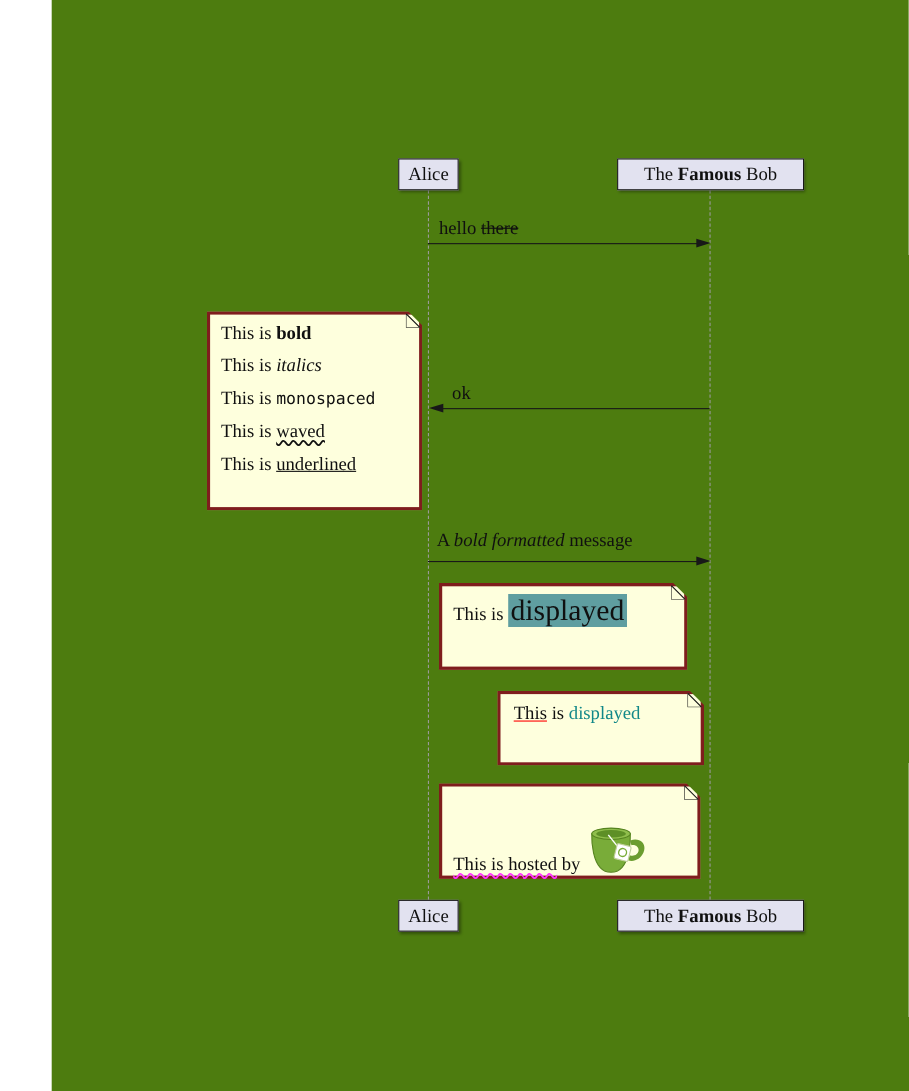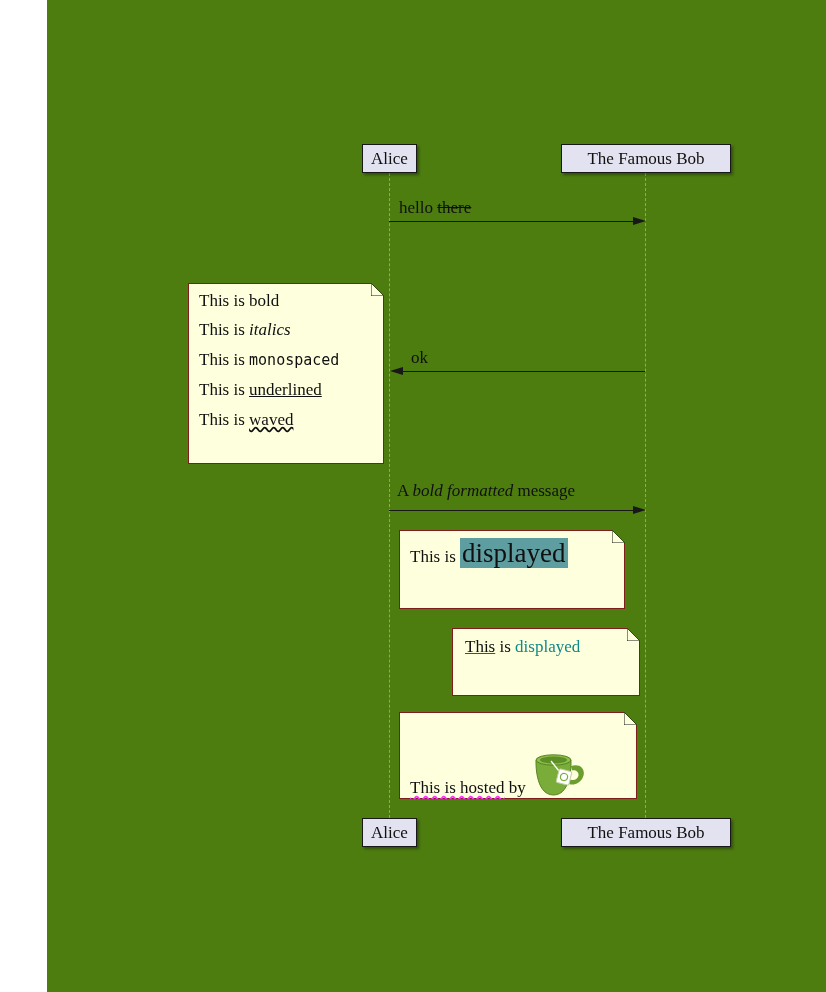--- a/index.html
+++ b/index.html
@@ -19,40 +19,40 @@
   .pbox .lbl { display:inline; }
 
   .msg-label { position:absolute; font-size:17px; white-space:nowrap; line-height:22px; }
   .msg-line  { position:absolute; height:1.3px; background:#181818; }
   .ah-r { position:absolute; width:0; height:0; border-top:4.5px solid transparent;
           border-bottom:4.5px solid transparent; border-left:13px solid #181818; }
   .ah-l { position:absolute; width:0; height:0; border-top:4.5px solid transparent;
           border-bottom:4.5px solid transparent; border-right:13px solid #181818; }
 
   .note {
-    position:absolute; background:#FEFFDD; border:1px solid #7f1d1d; font-size:17px;
+    position:absolute; background:#FEFFDD; border:3px solid #7f1d1d; font-size:17px;
     clip-path: polygon(0 0, calc(100% - 13px) 0, 100% 13px, 100% 100%, 0 100%);
     filter: drop-shadow(1.5px 1.5px 1.5px rgba(0,0,0,0.25));
   }
   .fold { position:absolute; top:-1px; right:-1px; }
 
   .nbody-creole { padding:2px 10px; }
   .nbody-creole .nline { line-height:29.4px; white-space:nowrap; }
 
   .nbody-big { padding:2px 10px; }
   .nbody-big .nline1 { line-height:40px; white-space:nowrap; }
   .nbody-big .nline2 { line-height:28px; white-space:nowrap; }
 
   .nbody-bob { padding:4px 12px; }
   .nbody-bob .nline { line-height:28px; white-space:nowrap; }
 
   .nbody-host { display:flex; align-items:flex-end; height:100%; padding:0 10px; }
   .nbody-host .txt { display:inline; margin-right:5px; white-space:nowrap; }
 
-  .b { font-weight:normal; }
+  .b { font-weight:bold; }
   .i { font-style:italic; }
   .mono { font-family:"DejaVu Sans Mono","Liberation Mono",monospace; font-size:15px; }
   .strike { text-decoration-line:line-through; }
   .undl { text-decoration-line:underline; }
   .wavy { text-decoration-line:underline; text-decoration-style:wavy; text-underline-offset:2px; }
   .wavy-pink { text-decoration-line:underline; text-decoration-style:wavy;
                text-decoration-color:#FF33FF; text-underline-offset:2px; }
   .big-hl { font-size:27px; background:#5F9EA0; padding:0 2px; }
   .teal { color:#118888; }
   .purple { color:#800080; }
@@ -79,22 +79,22 @@
   <div class="ah-r" style="left:586px; top:217px;"></div>
 
   <div class="note" style="left:141px; top:283px; width:196px; height:181px;">
     <svg class="fold" width="13" height="13">
         <path d="M0 0 L0 13 L13 13 Z" fill="#FEFFDD" stroke="#181818" stroke-width="1"></path>
       </svg>
     <div class="nbody-creole">
       <div class="nline"><span>This is </span><span class="b">bold</span></div>
       <div class="nline"><span>This is </span><span class="i">italics</span></div>
       <div class="nline"><span>This is </span><span class="mono">monospaced</span></div>
+      <div class="nline"><span>This is </span><span class="wavy">waved</span></div>
       <div class="nline"><span>This is </span><span class="undl">underlined</span></div>
-      <div class="nline"><span>This is </span><span class="wavy">waved</span></div>
     </div>
   </div>
 
   <div class="msg-label" style="left:364px; top:347px;">ok</div>
   <div class="msg-line" style="left:352px; top:371px; width:246px;"></div>
   <div class="ah-l" style="left:343px; top:367px;"></div>
 
   <div class="msg-label" style="left:350px; top:480px;"><span>A </span><span class="i">bold formatted</span><span> message</span></div>
   <div class="msg-line" style="left:342px; top:510px; width:246px;"></div>
   <div class="ah-r" style="left:586px; top:506px;"></div>

